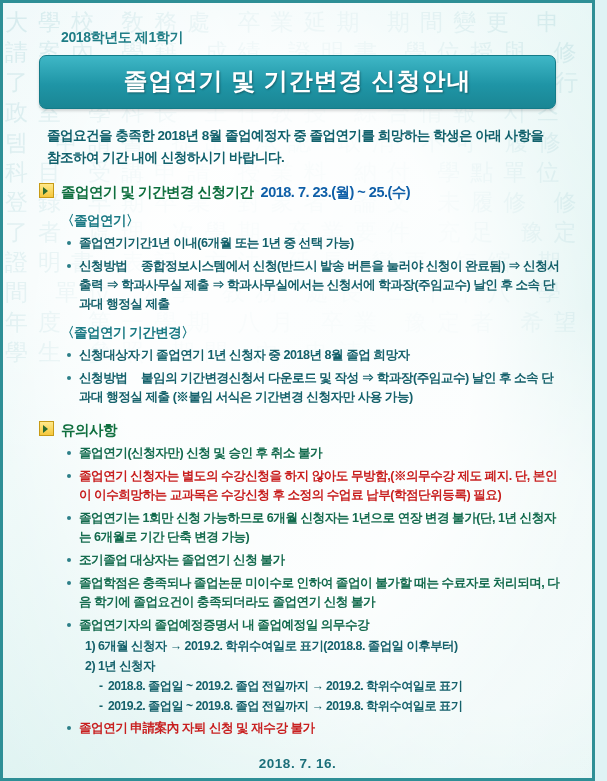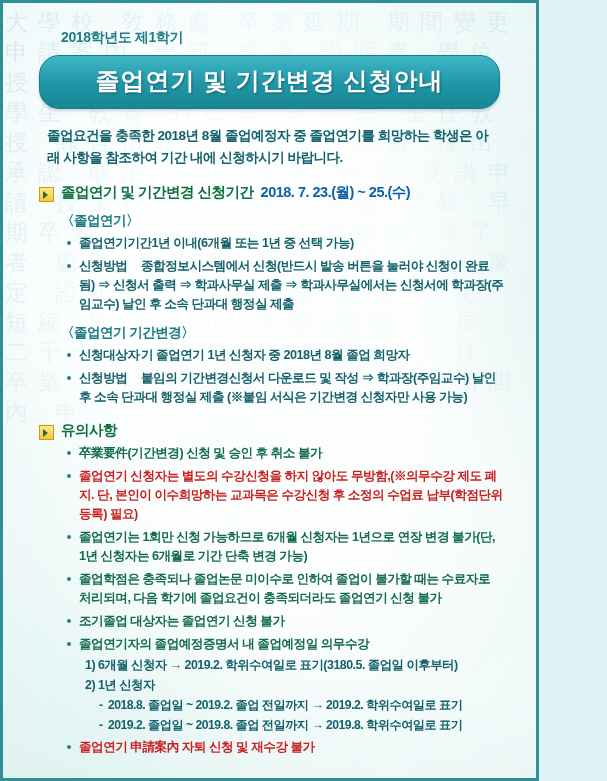--- a/index.html
+++ b/index.html
@@ -8,21 +8,21 @@
   }
   body {
     width: 607px;
     height: 781px;
     font-family: "Liberation Sans", sans-serif;
     background: #dff3f5;
     overflow: hidden;
   }
   #poster {
     position: relative;
-    width: 539px;
+    width: 595px;
     height: 781px;
     box-sizing: border-box;
     border: 3px solid #2e8f96;
     background:
       radial-gradient(circle at 12% 18%, rgba(255,255,255,0.55) 0 18%, rgba(255,255,255,0) 40%),
       radial-gradient(circle at 85% 75%, rgba(255,255,255,0.45) 0 16%, rgba(255,255,255,0) 38%),
       linear-gradient(135deg, #d9f0f2 0%, #e8f7f6 35%, #daf1ef 65%, #e3f4f3 100%);
     overflow: hidden;
   }
   
@@ -56,21 +56,21 @@
   .kicker {
     color: #1f7d86;
     font-weight: bold;
     font-size: 14px;
     margin: 12px 0 0 36px;
     letter-spacing: -0.4px;
   }
   .title-bar {
     margin: 8px 14px 0 14px;
     background: linear-gradient(180deg, #3fb7c6 0%, #1f95a6 55%, #1a8694 100%);
-    border-radius: 20px;
+    border-radius: 7px;
     border: 1px solid #147b88;
     text-align: center;
     padding: 9px 0 11px 0;
     box-shadow: 0 2px 3px rgba(0,0,0,0.16);
   }
   .title-bar .t {
     color: #ffffff;
     font-size: 24px;
     font-weight: bold;
     letter-spacing: 1px;
@@ -82,21 +82,21 @@
     font-size: 13.5px;
     font-weight: bold;
     line-height: 22px;
     letter-spacing: -0.5px;
   }
   .section {
     margin: 14px 0 0 14px;
   }
   .section-head {
     display: flex;
-    align-items: flex-end;
+    align-items: flex-start;
     gap: 7px;
     color: #0f6f3e;
     font-size: 14.5px;
     font-weight: bold;
     letter-spacing: -0.5px;
   }
   .sq {
     width: 13px;
     height: 13px;
     background: linear-gradient(180deg,#ffe98a,#f5c73c);
@@ -247,29 +247,29 @@
         </li>
       </ul>
     </div>
 
     <div class="section note-section">
       <div class="section-head">
         <span class="sq"></span>
         <span>유의사항</span>
       </div>
       <ul class="bullets">
-        <li><span>卒業要件(기간변경) 신청 및 승인 후 취소 불가</span></li>
+        <li><span>졸업연기(신청자만) 신청 및 승인 후 취소 불가</span></li>
         <li><span class="em-red">졸업연기 신청자는 별도의 수강신청을 하지 않아도 무방함,(※의무수강 제도 폐지. 단, 본인이 이수희망하는 교과목은 수강신청 후 소정의 수업료 납부(학점단위등록) 필요)</span></li>
         <li><span>졸업연기는 1회만 신청 가능하므로 6개월 신청자는 1년으로 연장 변경 불가(단, 1년 신청자는 6개월로 기간 단축 변경 가능)</span></li>
+        <li><span>조기졸업 대상자는 졸업연기 신청 불가</span></li>
         <li><span>졸업학점은 충족되나 졸업논문 미이수로 인하여 졸업이 불가할 때는 수료자로 처리되며, 다음 학기에 졸업요건이 충족되더라도 졸업연기 신청 불가</span></li>
-        <li><span>조기졸업 대상자는 졸업연기 신청 불가</span></li>
         <li>
           <span>졸업연기자의 졸업예정증명서 내 졸업예정일 의무수강</span>
           <ul class="sub-list">
-            <li class="em-blue">1) 6개월 신청자 → 2019.2. 학위수여일로 표기(3180.5. 졸업일 이후부터)</li>
+            <li class="em-blue">1) 6개월 신청자 → 2019.2. 학위수여일로 표기(2018.8. 졸업일 이후부터)</li>
             <li class="em-blue">
               <span>2) 1년 신청자</span>
               <ul class="sub-list2">
                 <li>2018.8. 졸업일 ~ 2019.2. 졸업 전일까지 → 2019.2. 학위수여일로 표기</li>
                 <li>2019.2. 졸업일 ~ 2019.8. 졸업 전일까지 → 2019.8. 학위수여일로 표기</li>
               </ul>
             </li>
           </ul>
         </li>
         <li><span class="em-red">졸업연기 申請案內 자퇴 신청 및 재수강 불가</span></li>

